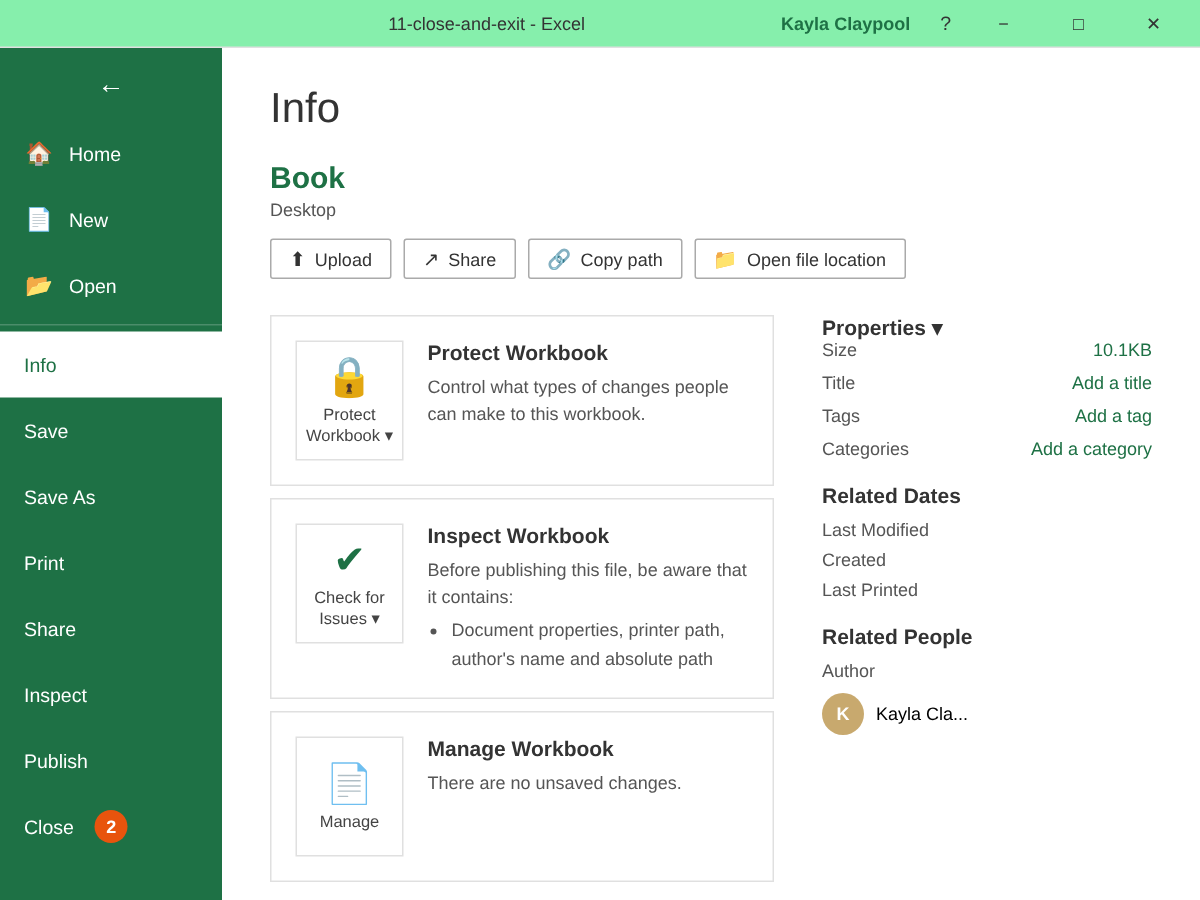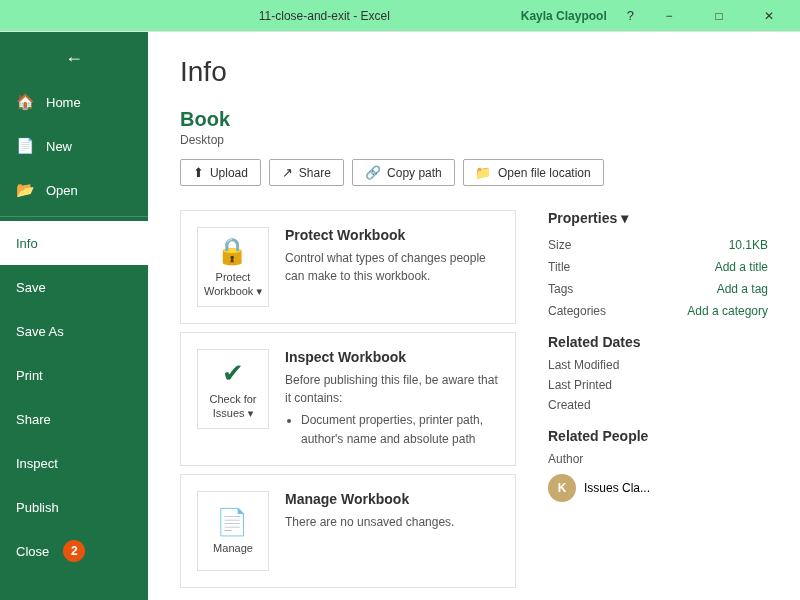--- a/index.html
+++ b/index.html
@@ -128,21 +128,21 @@
     .card-icon { font-size: 26px; }
     .card-icon-label { font-size: 11px; color: #444; line-height: 1.2; }
     .card-content h3 { font-size: 14px; font-weight: 600; color: #333; margin-bottom: 6px; }
     .card-content p { font-size: 12px; color: #555; line-height: 1.5; }
     .card-content ul { font-size: 12px; color: #555; padding-left: 16px; margin-top: 4px; }
     .card-content ul li { line-height: 1.6; }
     .props-title {
       font-size: 14px;
       font-weight: 600;
       color: #333;
-      margin-bottom: 12px;
+      margin-bottom: 0;
       display: flex;
       align-items: flex-end;
       gap: 4px;
     }
     .props-row { display: flex; justify-content: space-between; margin-bottom: 8px; font-size: 12px; }
     .props-label { color: #555; }
     .props-value { color: #1e7145; cursor: pointer; }
     .props-value.size { color: #1e7145; }
 
     .section-title { font-size: 14px; font-weight: 600; color: #333; margin: 16px 0 8px 0; }
@@ -307,26 +307,26 @@
           <span class="props-label">Tags</span>
           <span class="props-value">Add a tag</span>
         </div>
         <div class="props-row">
           <span class="props-label">Categories</span>
           <span class="props-value">Add a category</span>
         </div>
 
         <div class="section-title">Related Dates</div>
         <div class="dates-row">Last Modified</div>
+        <div class="dates-row">Created</div>
         <div class="dates-row">Last Printed</div>
-        <div class="dates-row">Created</div>
 
         <div class="section-title">Related People</div>
         <div class="dates-row">Author</div>
         <div class="person-row">
           <div class="avatar">K</div>
-          <span>Issues Cla...</span>
+          <span>Kayla Cla...</span>
         </div>
       </div>
     </div>
 
   </div>
 </div>
 
 </body></html>

